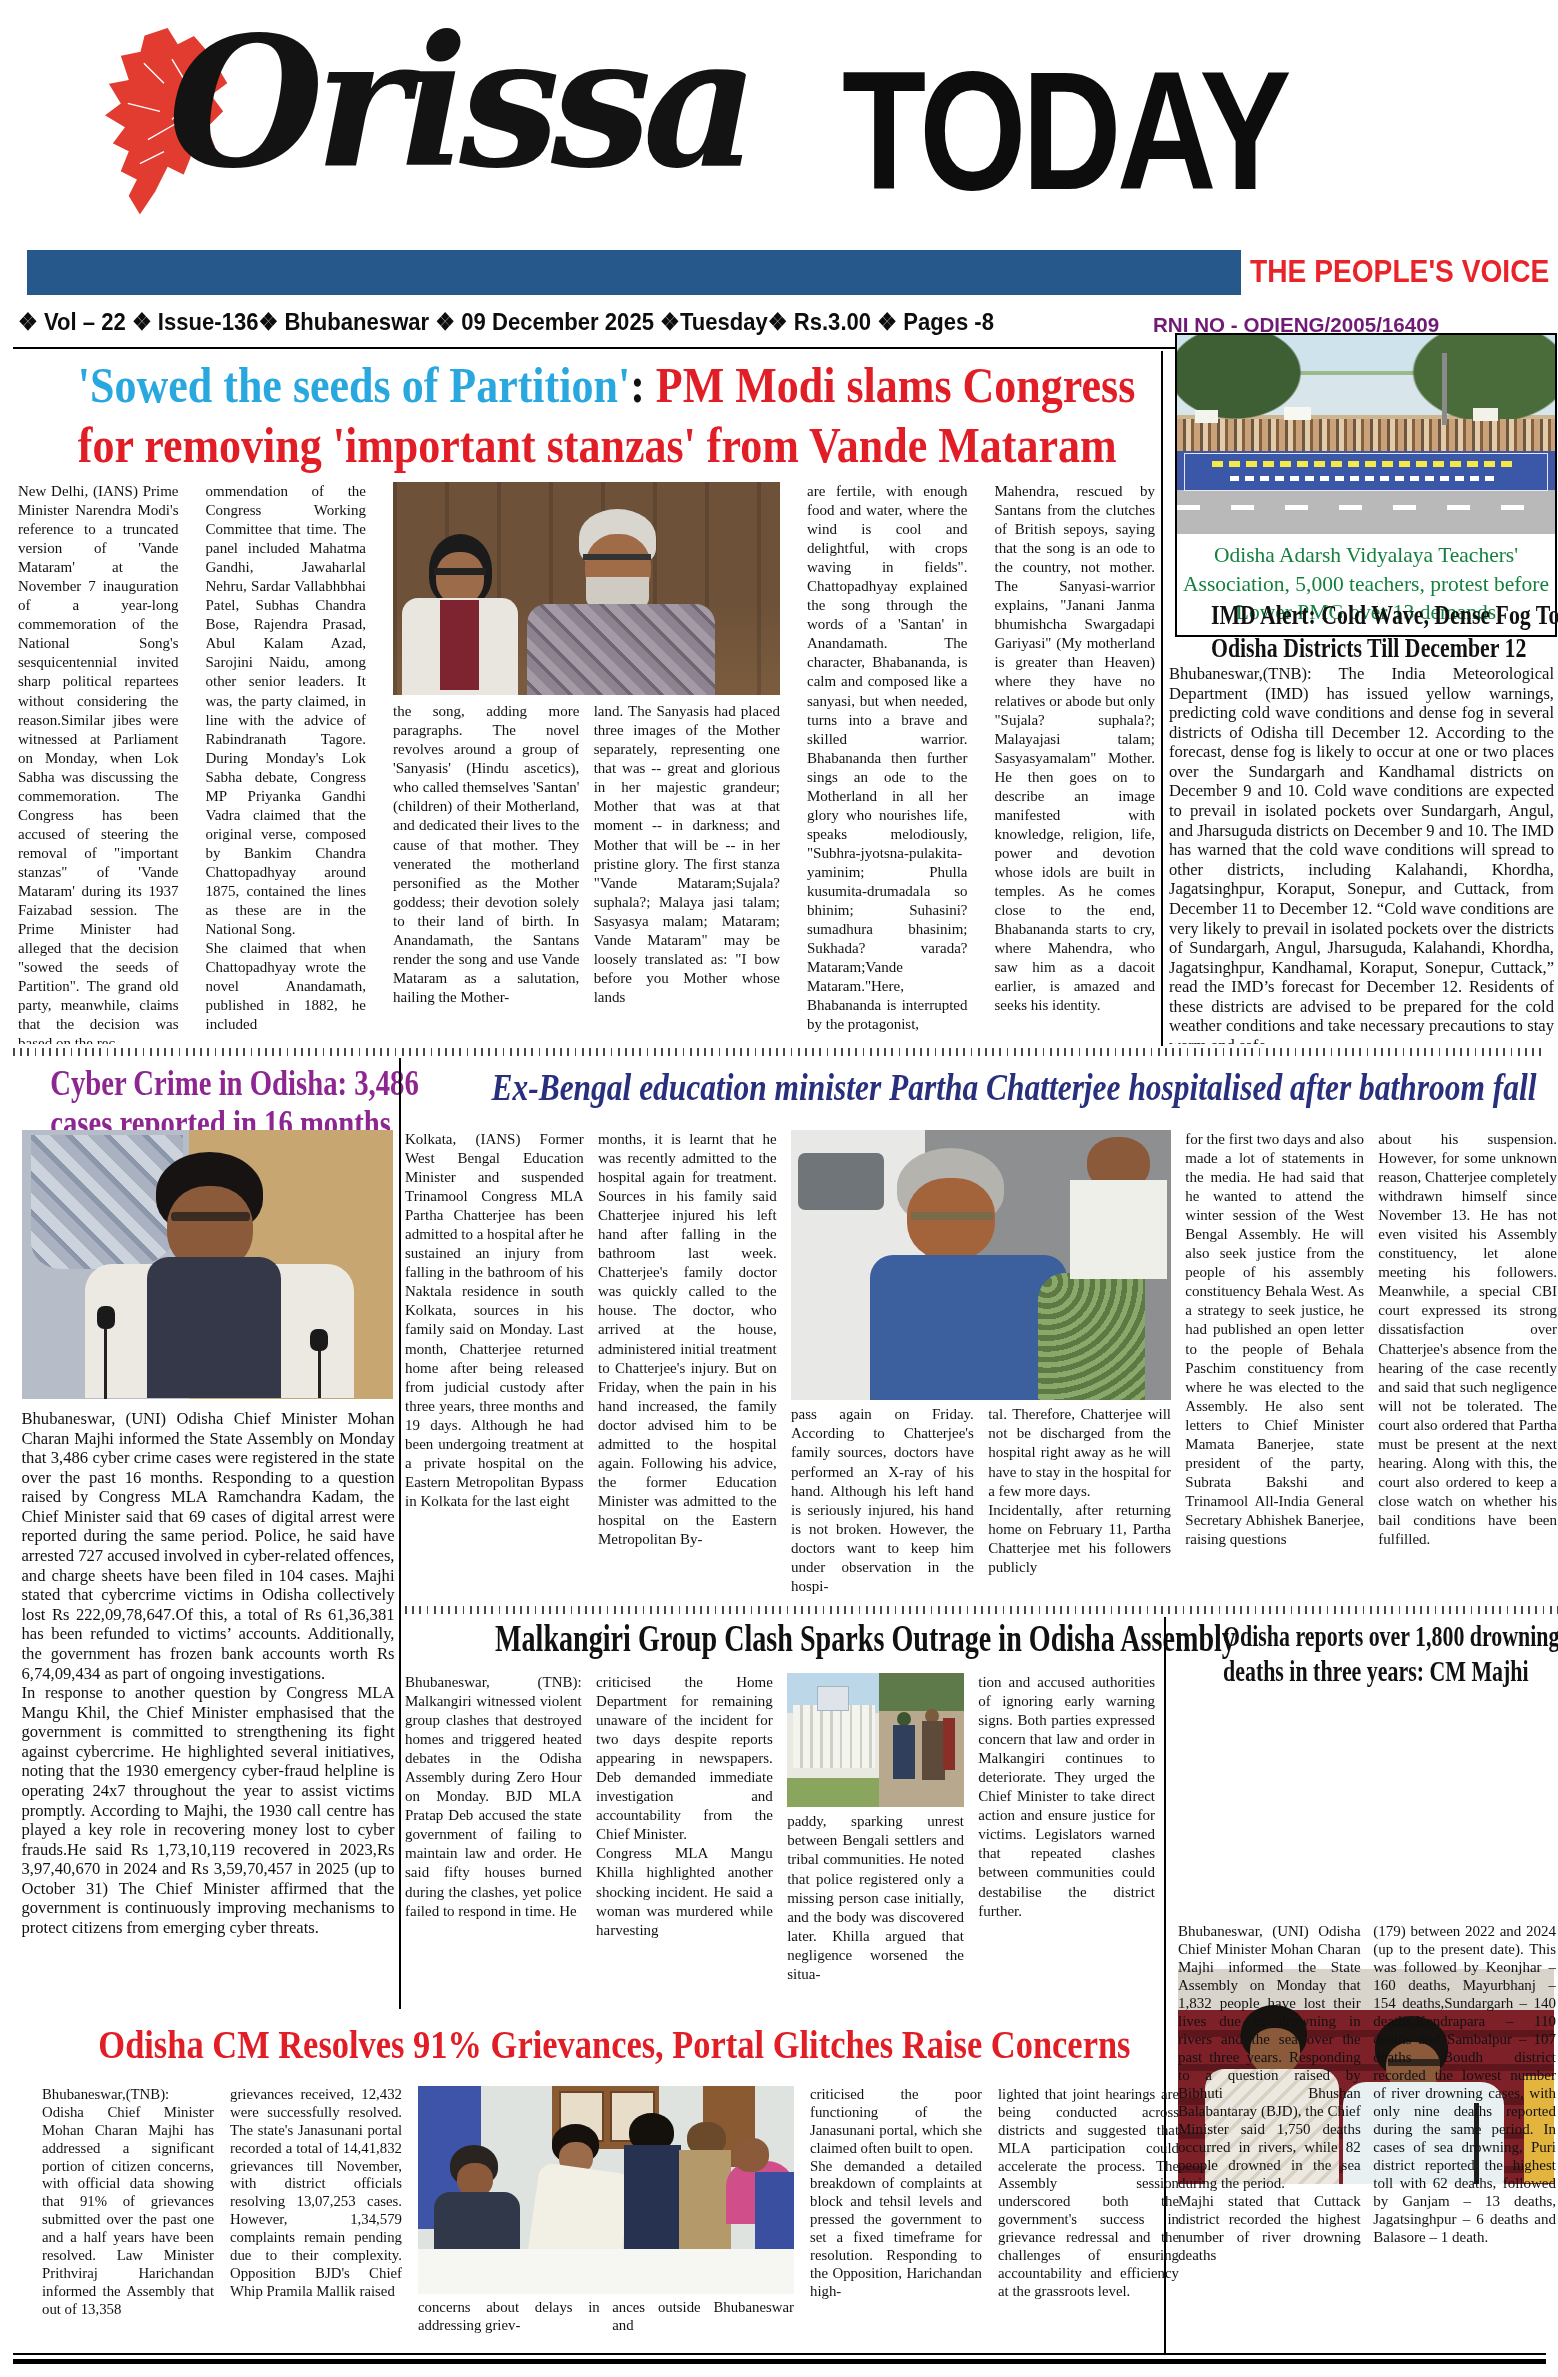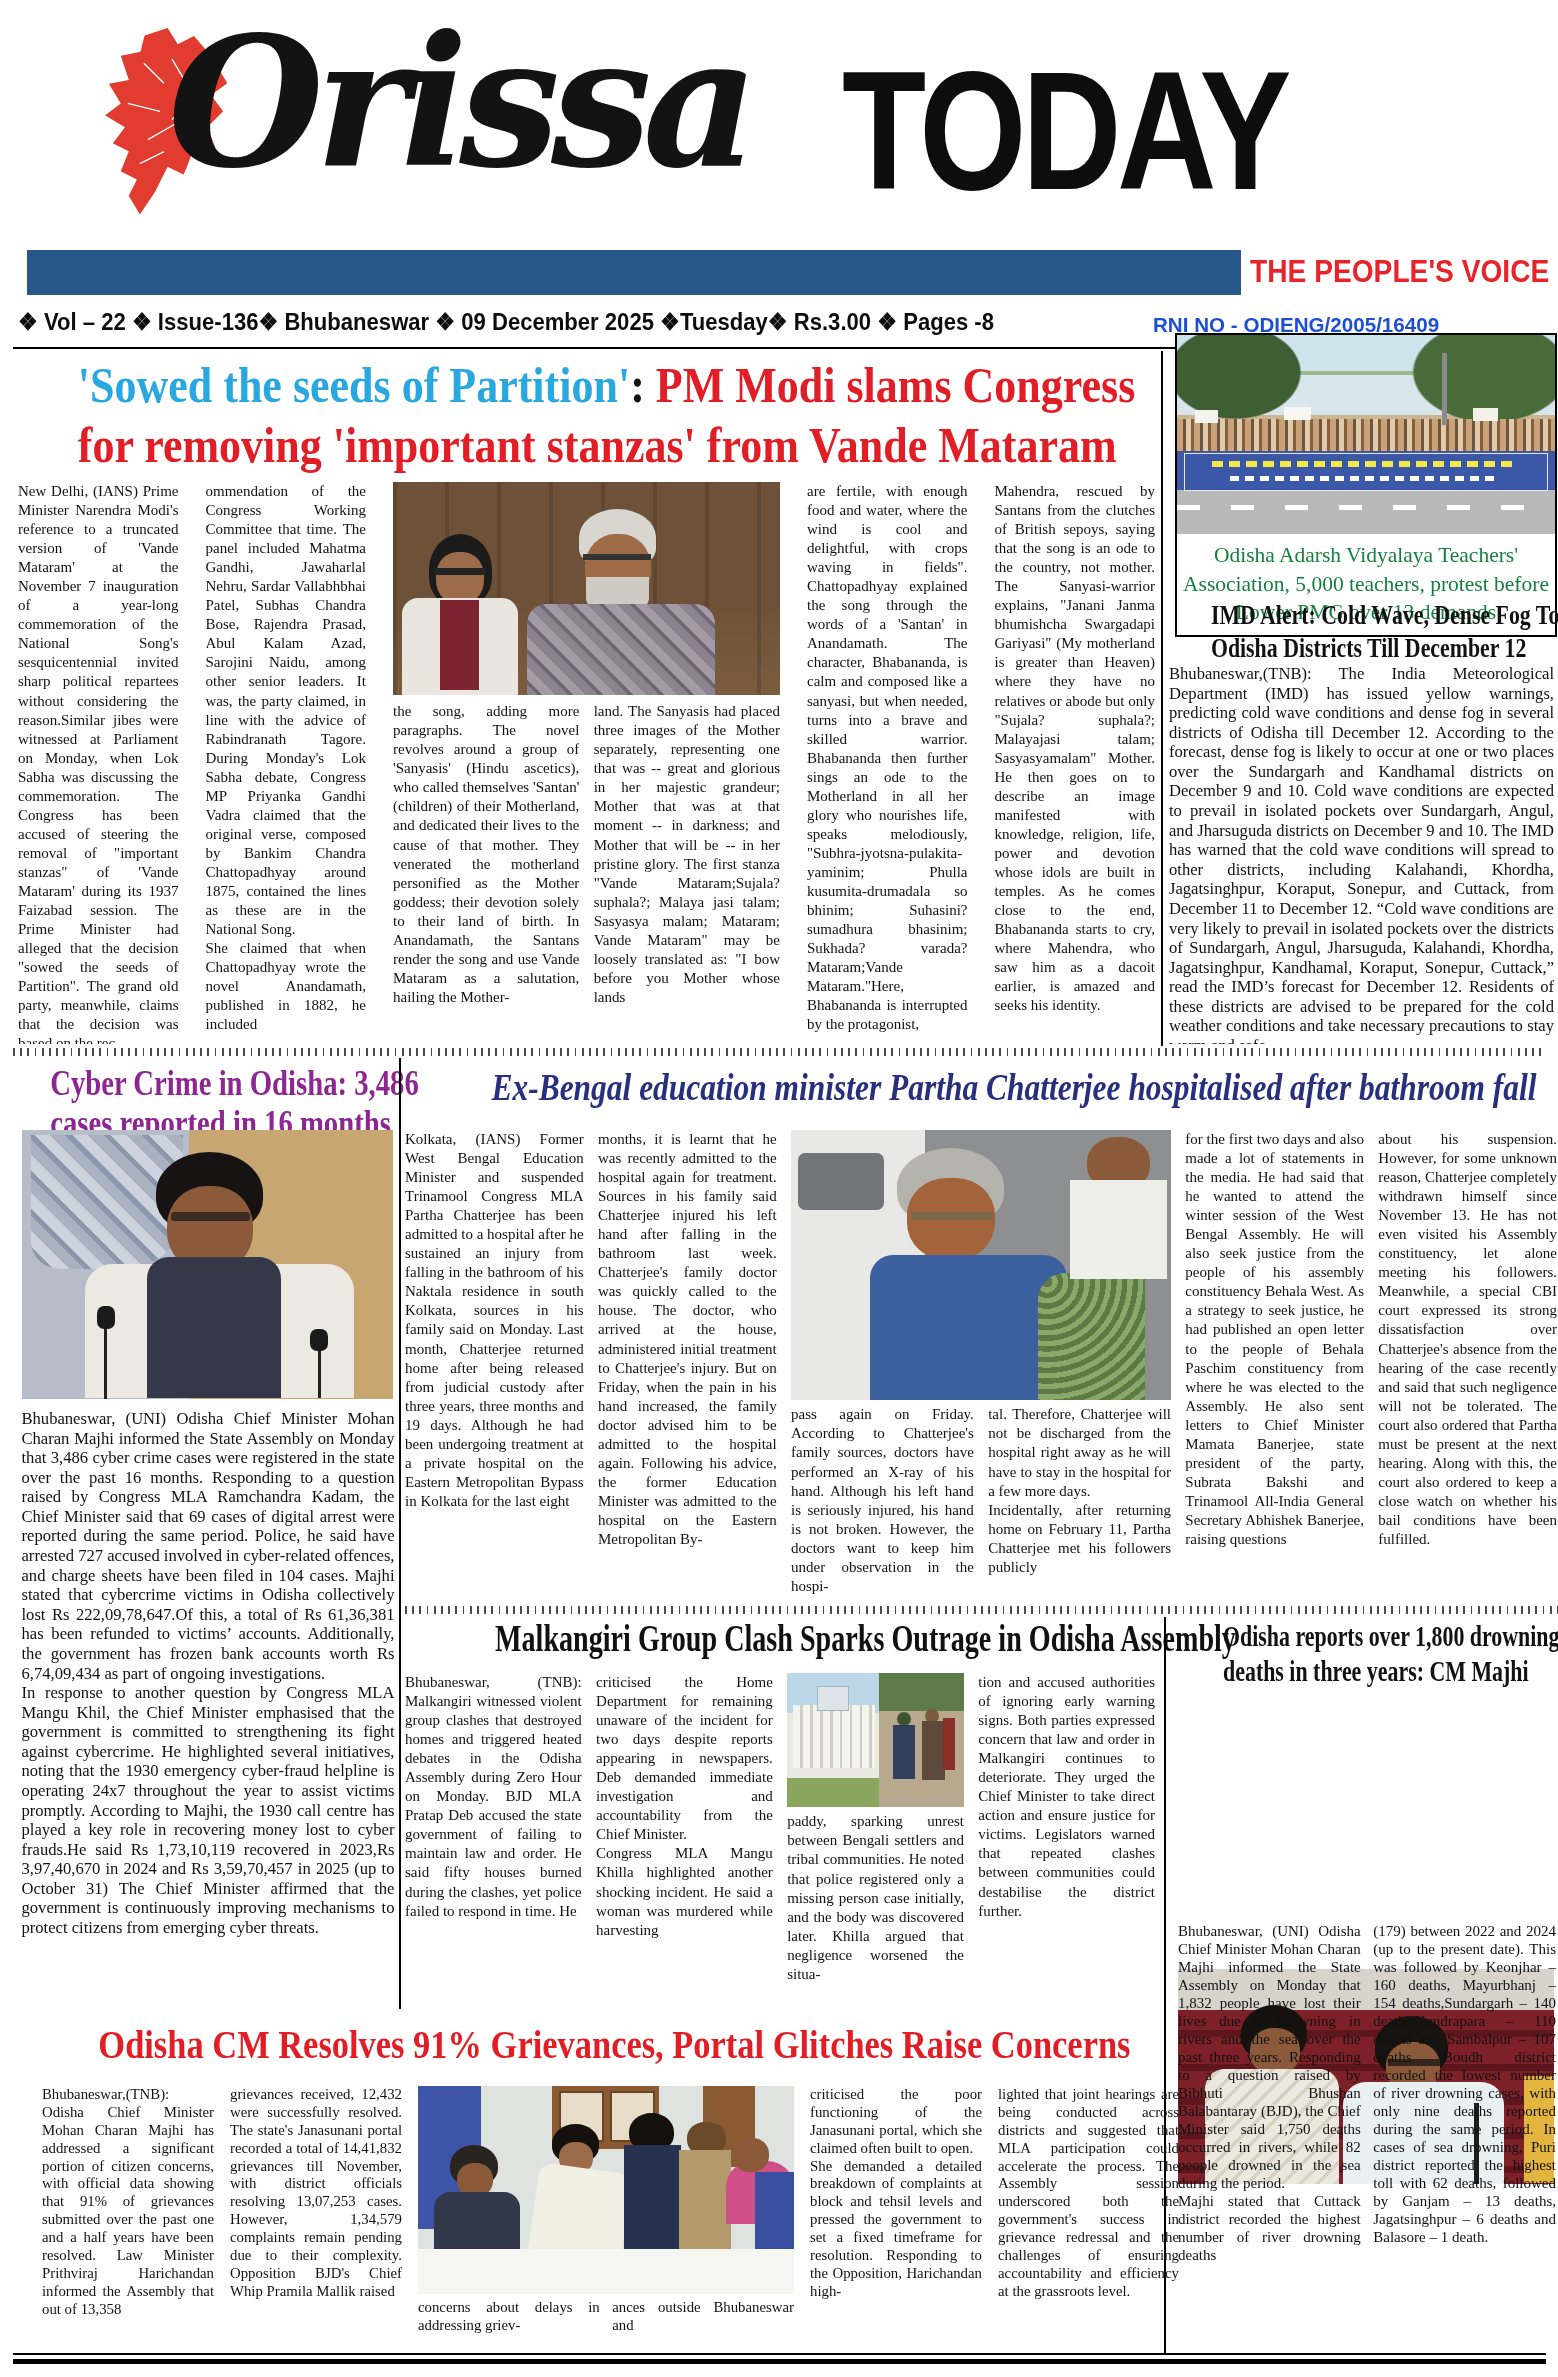--- a/index.html
+++ b/index.html
@@ -12,21 +12,21 @@
   .title-script{left:168px;top:12.5px;font-family:"DejaVu Serif",serif;font-style:italic;
     font-weight:bold;font-size:179px;line-height:1;letter-spacing:-9px;color:#131313;z-index:2;}
   .title-bold{left:842px;top:47px;font-family:"Liberation Sans",sans-serif;font-weight:900;
     font-size:168px;line-height:1;letter-spacing:-5.4px;transform:scaleX(.82);transform-origin:left top;color:#0d0d0d;z-index:2;}
   .epaper{left:0;top:221px;width:1334px;text-align:center;font-size:19px;color:#222;}
   .blue-bar{left:27px;top:250px;width:1214px;height:45px;background:#27588c;}
   .voice{left:1250px;top:253px;font-family:"Liberation Sans",sans-serif;font-weight:800;
     font-size:32px;color:#e8232a;white-space:nowrap;transform:scaleX(.88);transform-origin:left top;}
   .dateline{left:18px;top:308px;font-family:"Liberation Sans",sans-serif;font-weight:bold;
     font-size:24px;white-space:nowrap;transform:scaleX(.92);transform-origin:left top;color:#0d0d0d;}
-  .rni{left:1153px;top:313px;font-family:"Liberation Sans",sans-serif;font-weight:bold;font-size:20.6px;color:#1d4ed8;}
+  .rni{left:1153px;top:313px;font-family:"Liberation Sans",sans-serif;font-weight:bold;font-size:20.6px;color:#701a75;}
   .rule-top{left:12.5px;top:347px;width:1533px;height:1.8px;background:#000;}
 
   
   .hl{width:100%;text-align:center;}
   .lh-line{font-weight:bold;font-size:50px;line-height:1.2;white-space:nowrap;
     transform:scaleX(.88);transform-origin:center top;}
   .c-blue{color:#29a8e0;} .c-red{color:#e11d26;} .c-black{color:#111;}
   .imd-line{font-weight:bold;font-size:28px;line-height:1.18;white-space:nowrap;transform:scaleX(.78);transform-origin:center top;}
   .cyber-line{font-weight:bold;font-size:35px;line-height:1.14;white-space:nowrap;color:#8d2690;transform:scaleX(.82);transform-origin:center top;}
   .partha-line{font-weight:bold;font-style:italic;font-size:37px;color:#282f7d;white-space:nowrap;transform:scaleX(.85);transform-origin:center top;}

